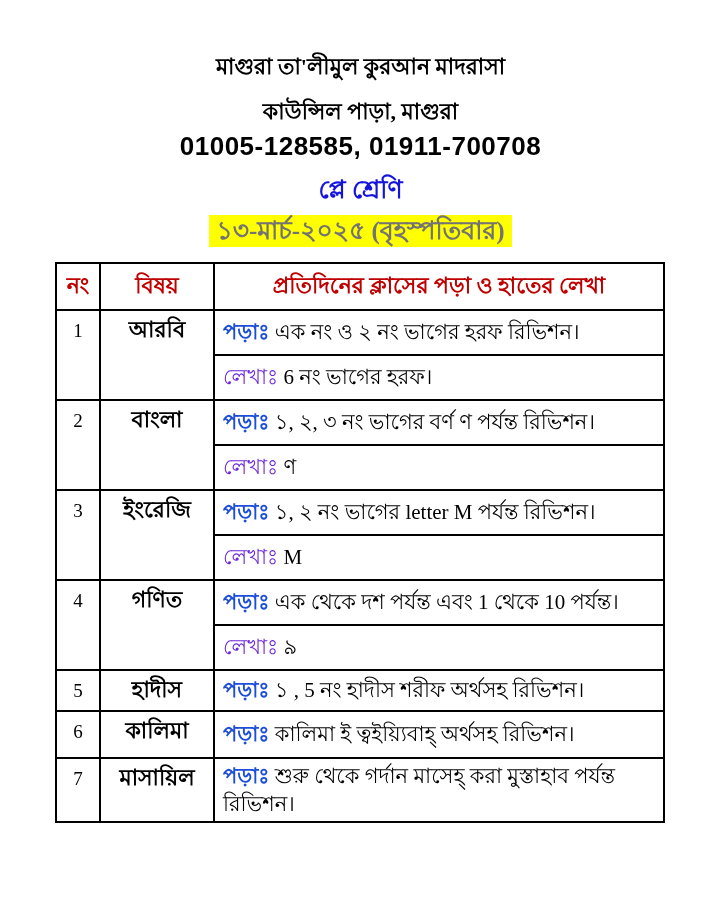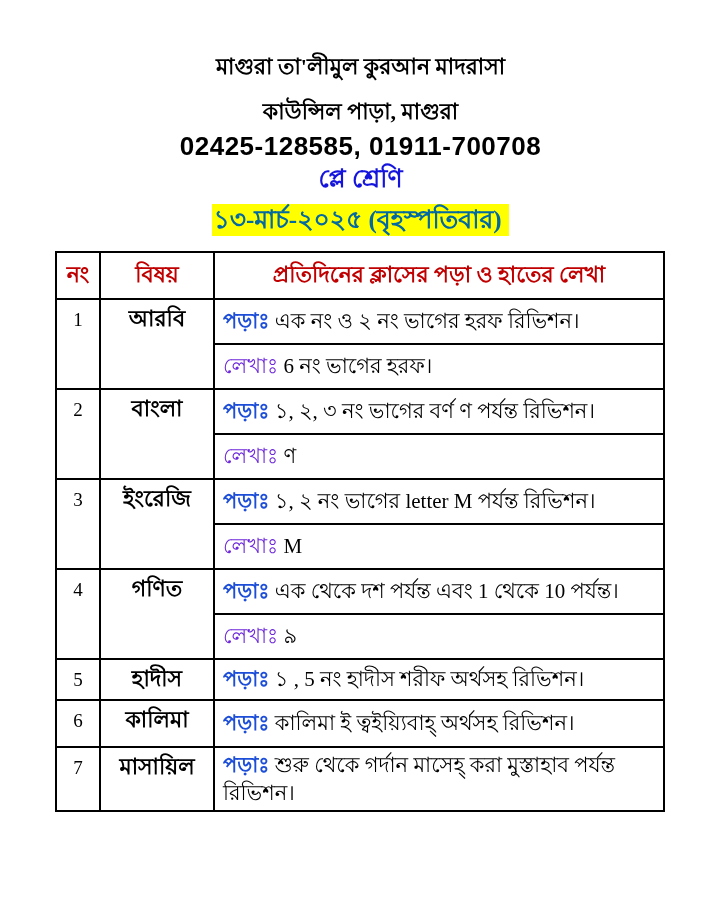--- a/index.html
+++ b/index.html
@@ -12,25 +12,25 @@
 
   
   .doc-header{text-align:center;padding-top:50px;}
   .org-name{font-size:22px;font-weight:bold;line-height:1.5;}
   .org-address{font-size:22px;font-weight:bold;line-height:1.65;margin-top:11px;}
   .phone-line{
     font-size:26px;font-weight:bold;line-height:1.3;
     font-family:"Liberation Sans","DejaVu Sans",sans-serif;
     letter-spacing:0.5px;
   }
-  .class-title{font-size:25px;font-weight:bold;color:#1414dd;line-height:1.2;}
+  .class-title{font-size:25px;font-weight:bold;color:#1414dd;margin-top:11px;line-height:1.2;}
   .date-wrap{margin-top:10px;line-height:1;}
   .date-badge{
-    display:inline-block;background:#ffff00;color:#0369a1;
-    font-size:25px;font-weight:bold;padding:3px 7px 4px 1px;
+    display:inline-block;background:#ffff00;color:#737373;
+    font-size:25px;font-weight:bold;padding:3px 7px 4px 7px;
   }
 
   
   table.lesson{
     border-collapse:collapse;table-layout:fixed;
     margin:15px 0 0 55px;width:608px;
   }
   table.lesson col.c-no{width:44px;}
   table.lesson col.c-subj{width:114px;}
   table.lesson col.c-body{width:450px;}
@@ -60,21 +60,21 @@
   .lekha-label{color:#6d28d9;font-weight:normal;}
 </style>
 </head>
 <body>
 
 <div class="page">
 
   <div class="doc-header">
     <div class="org-name">মাগুরা তা'লীমুল কুরআন মাদরাসা</div>
     <div class="org-address">কাউন্সিল পাড়া, মাগুরা</div>
-    <div class="phone-line">02425-128585, 01911-700708</div>
+    <div class="phone-line">01005-128585, 01911-700708</div>
     <div class="class-title">প্লে শ্রেণি</div>
     <div class="date-wrap">
       <span class="date-badge">১৩-মার্চ-২০২৫ (বৃহস্পতিবার)</span>
     </div>
   </div>
 
   <table class="lesson">
     <colgroup>
       <col class="c-no">
         <col class="c-subj">

